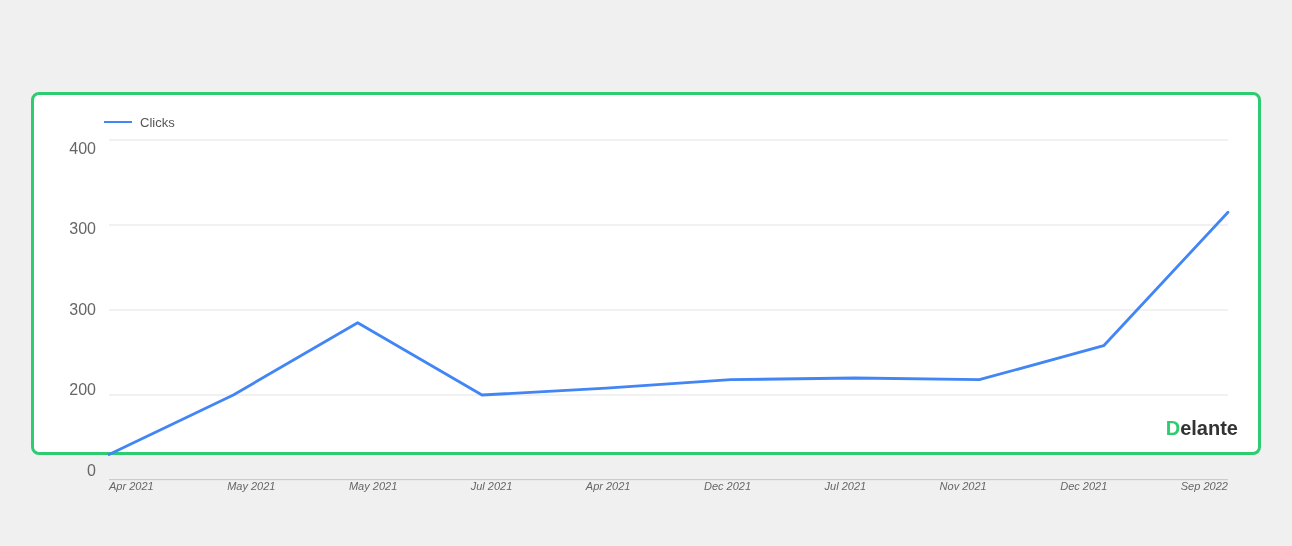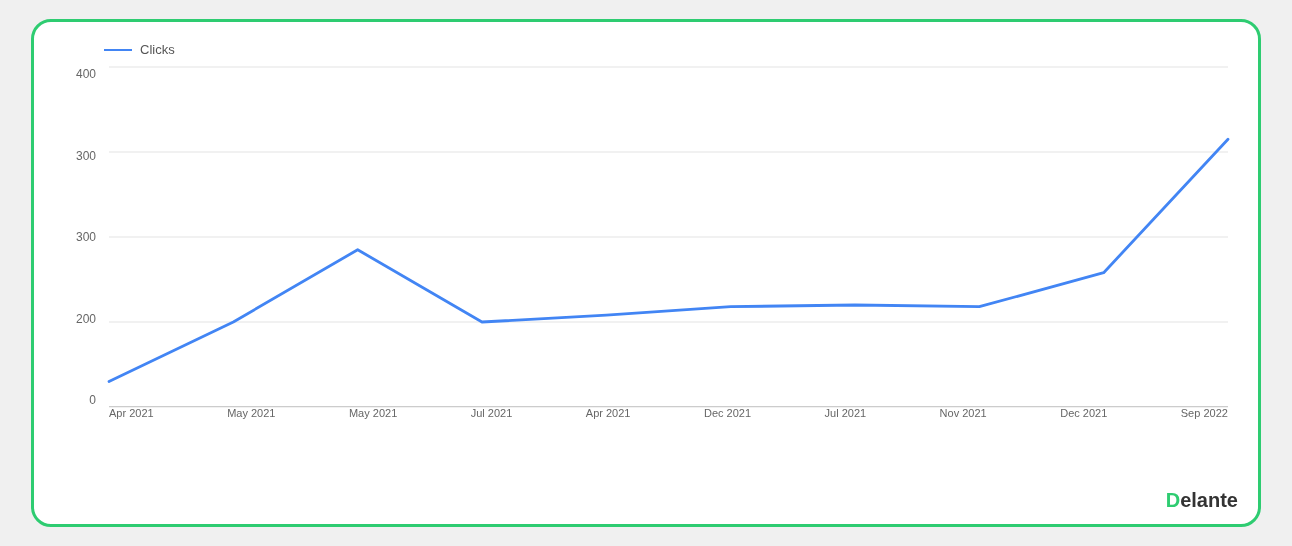--- a/index.html
+++ b/index.html
@@ -8,23 +8,23 @@
       display: flex;
       align-items: center;
       justify-content: center;
       width: 1292px;
       height: 546px;
       font-family: Arial, sans-serif;
     }
     .chart-container {
       background: #fff;
       border: 3px solid #2ecc71;
-      border-radius: 20px;
+      border-radius: 8px;
       width: 1230px;
-      height: 508px;
+      height: 363px;
       padding: 20px 30px 12px 20px;
       position: relative;
     }
     .legend {
       display: flex;
       align-items: center;
       gap: 8px;
       margin-bottom: 10px;
       margin-left: 50px;
     }
@@ -48,21 +48,21 @@
       top: 0;
       bottom: 40px;
       width: 50px;
       display: flex;
       flex-direction: column;
       justify-content: space-between;
       align-items: flex-end;
       padding-right: 8px;
     }
     .y-label {
-      font-size: 12px;
+      font-size: 16px;
       color: #666;
     }
     .plot-area {
       position: absolute;
       left: 55px;
       right: 0;
       top: 0;
       bottom: 40px;
     }
     .x-axis {
@@ -72,20 +72,21 @@
       bottom: 0;
       height: 40px;
       display: flex;
       justify-content: space-between;
     }
     .x-label {
       font-size: 11px;
       color: #666;
       text-align: right;
       white-space: nowrap;
+      font-style: italic;
     }
     .baseline {
       position: absolute;
       bottom: 0;
       left: 0;
       right: 0;
       height: 1px;
       background: #ccc;
     }
     .branding {

